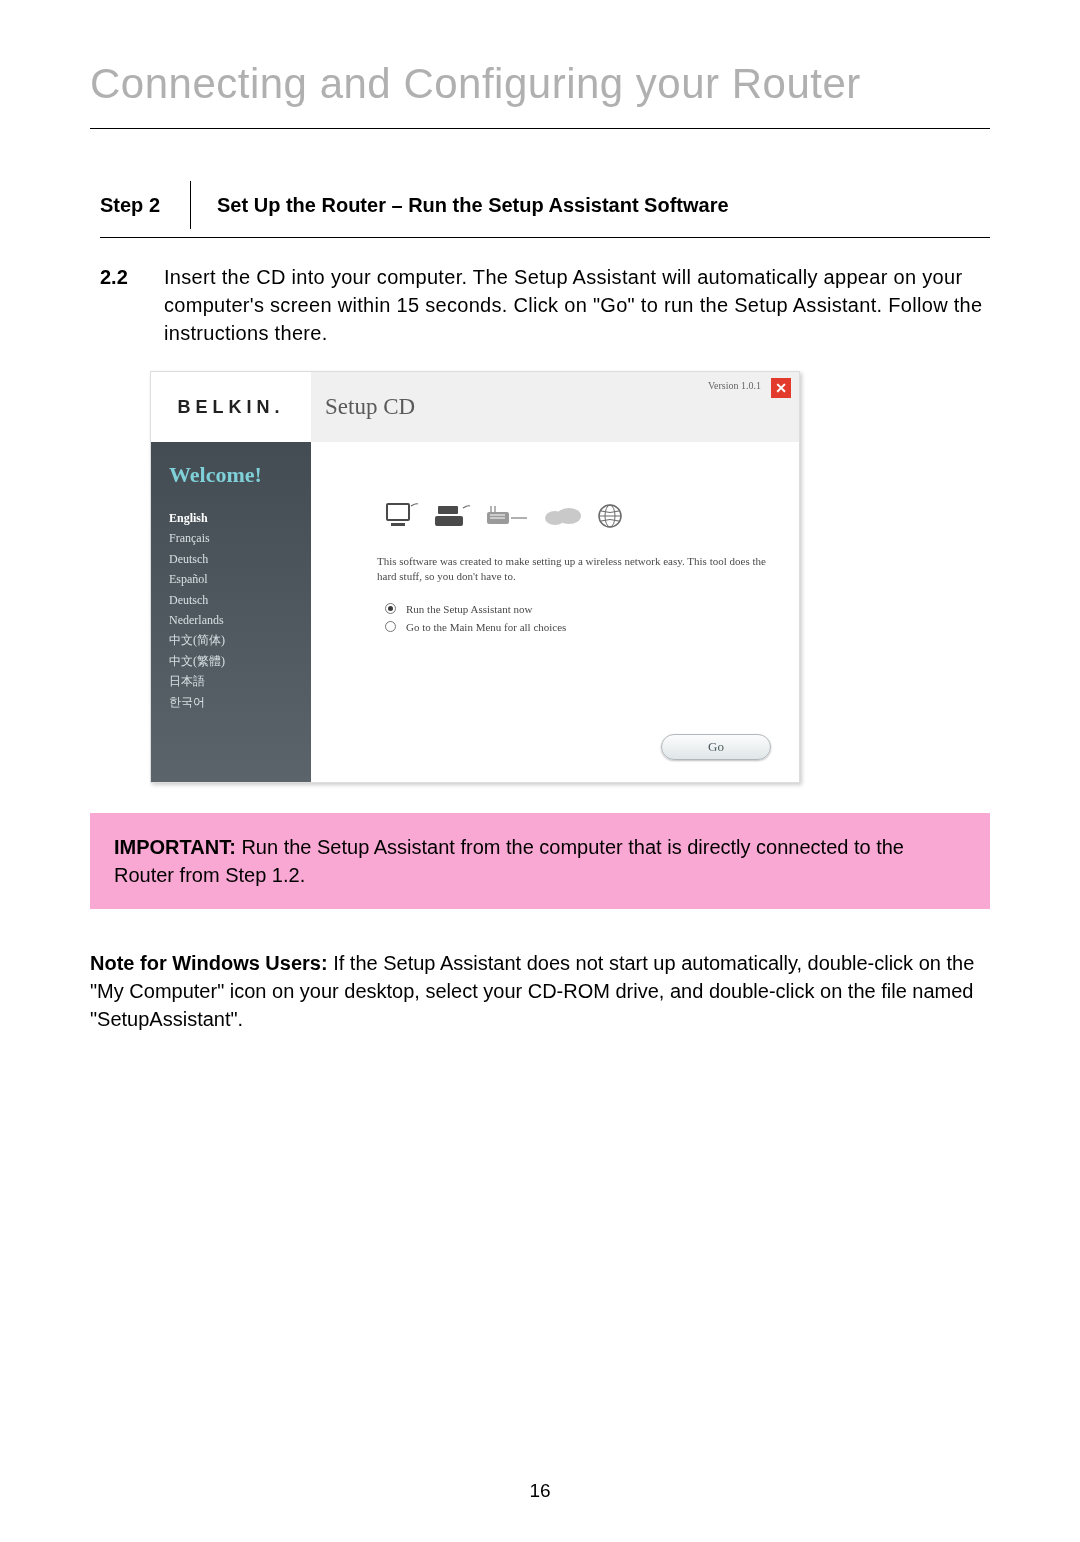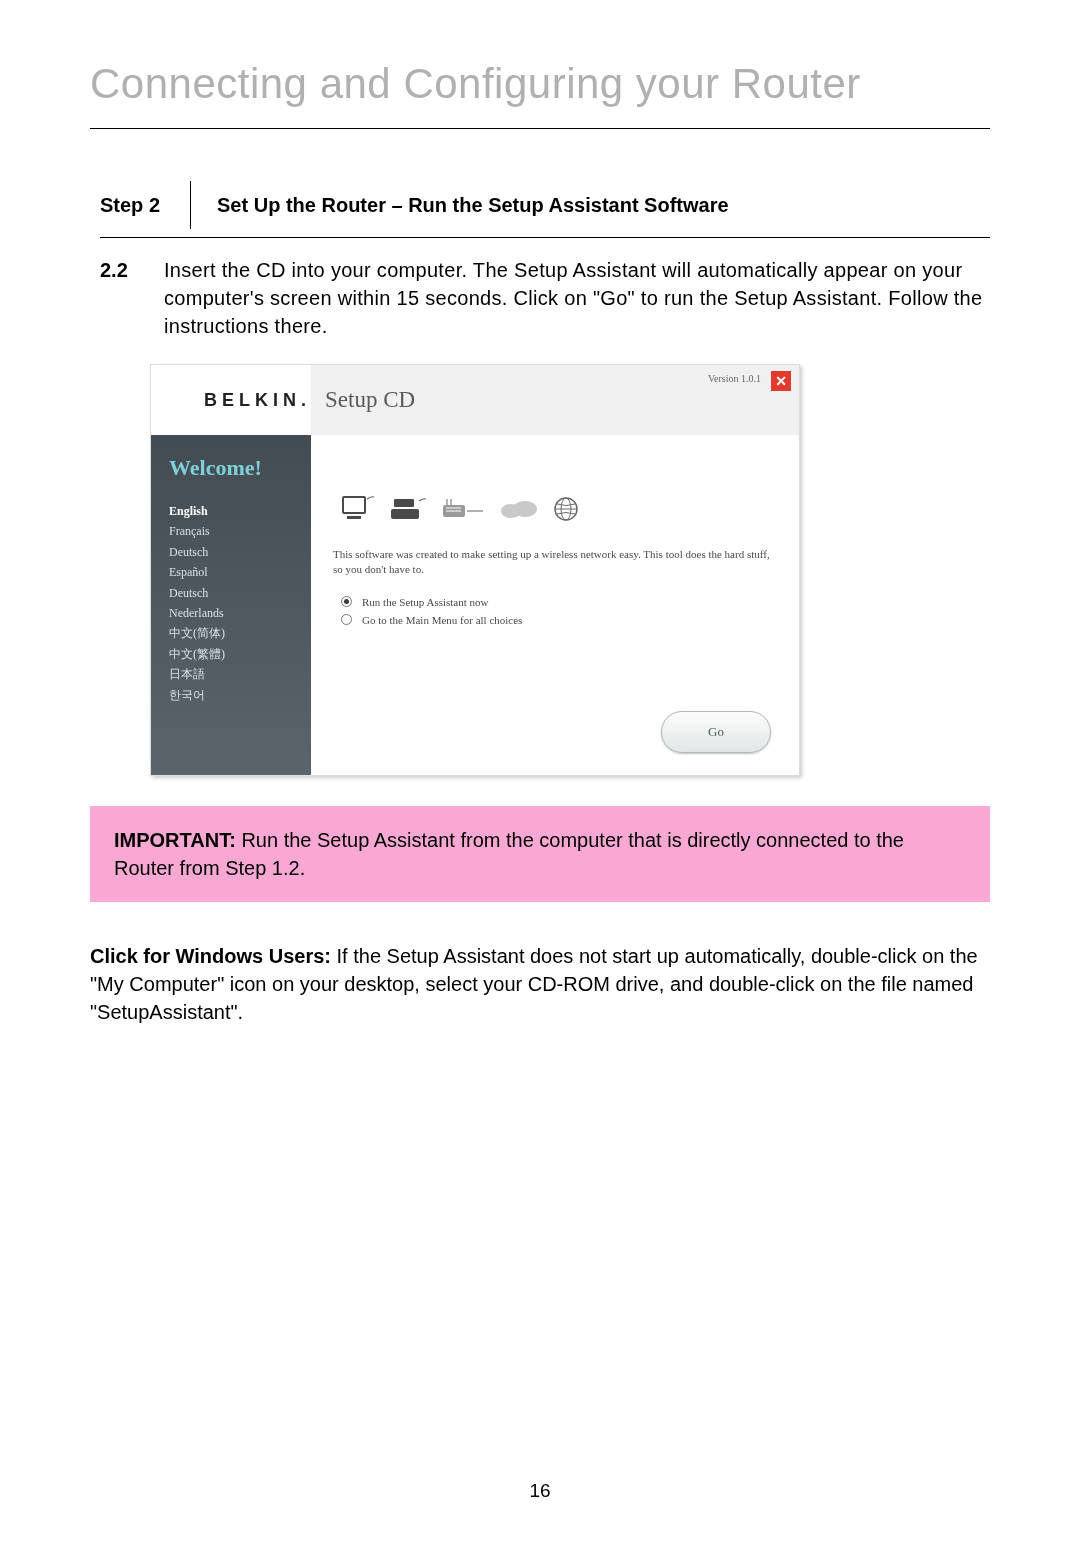--- a/index.html
+++ b/index.html
@@ -21,21 +21,21 @@
     letter-spacing: 0.5px;
     border-bottom: 1.5px solid #000;
     padding-bottom: 20px;
     margin-bottom: 52px;
   }
   .step-header {
     display: flex;
     align-items: center;
     border-bottom: 1px solid #000;
     padding-bottom: 8px;
-    margin-bottom: 18px;
+    margin-bottom: 25px;
     margin-left: 10px;
   }
   .step-label {
     font-weight: bold;
     font-size: 20px;
     padding-right: 30px;
     border-right: 1px solid #000;
     height: 48px;
     display: flex;
     align-items: center;
@@ -72,21 +72,21 @@
   
   .app-top {
     display: flex;
     align-items: stretch;
     height: 70px;
   }
   .brand-cell {
     width: 160px;
     display: flex;
     align-items: center;
-    justify-content: flex-end;
+    justify-content: center;
     font-family: Arial, sans-serif;
   }
   .brand {
     font-weight: 900;
     font-size: 18px;
     letter-spacing: 5px;
     color: #222;
   }
   .header-right {
     flex: 1;
@@ -146,20 +146,21 @@
   }
   .lang-list li.active {
     font-weight: bold;
     color: #fff;
   }
   .main-panel {
     flex: 1;
     background: #fff;
     padding: 60px 20px 20px 20px;
     position: relative;
+    margin-left: 44px;
   }
   .icons-row {
     display: flex;
     gap: 14px;
     align-items: center;
     margin-bottom: 24px;
     margin-left: 10px;
   }
   .icons-row svg { flex-shrink: 0; }
   .intro-text {
@@ -193,21 +194,21 @@
     width: 5px;
     height: 5px;
     background: #3a3a3a;
     border-radius: 50%;
   }
   .go-button {
     position: absolute;
     bottom: 22px;
     right: 28px;
     width: 110px;
-    height: 42px;
+    height: 26px;
     border-radius: 26px;
     background: linear-gradient(to bottom, #fcfcfc, #e0e6e8);
     border: 1px solid #b0b8bc;
     color: #4a5a5e;
     font-size: 13px;
     display: flex;
     align-items: center;
     justify-content: center;
     cursor: pointer;
     font-family: "Times New Roman", serif;
@@ -324,17 +325,17 @@
         <div class="go-button">Go</div>
       </div>
     </div>
   </div>
 
   <div class="important-box">
     <strong>IMPORTANT:</strong><span> Run the Setup Assistant from the computer that is directly connected to the Router from Step 1.2.</span>
   </div>
 
   <div class="note-text">
-    <strong>Click for Windows Users:</strong><span> If the Setup Assistant does not start up automatically, double-click on the "My Computer" icon on your desktop, select your CD-ROM drive, and double-click on the file named "SetupAssistant".</span>
+    <strong>Note for Windows Users:</strong><span> If the Setup Assistant does not start up automatically, double-click on the "My Computer" icon on your desktop, select your CD-ROM drive, and double-click on the file named "SetupAssistant".</span>
   </div>
 </div>
 
 <div class="page-number">16</div>
 
 </body></html>

